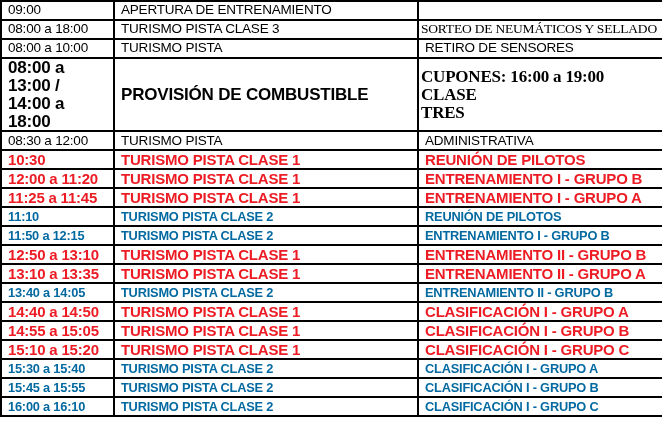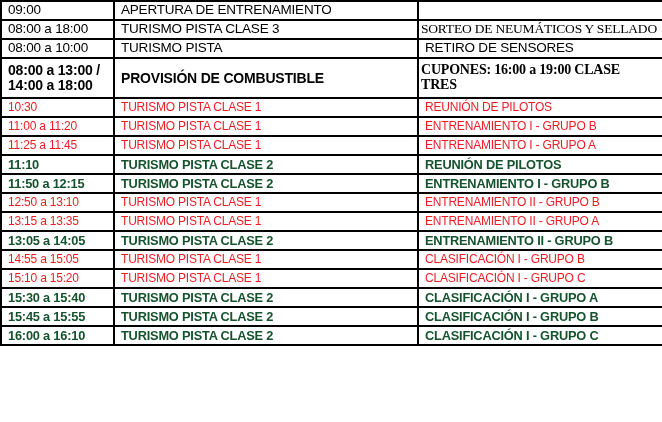--- a/index.html
+++ b/index.html
@@ -32,32 +32,32 @@
   tr.tall td { height: 38px; }
 
   tr.style-black td {
     color: #000000;
     font-size: 13.5px;
     font-weight: 400;
     letter-spacing: -0.2px;
   }
   tr.style-black-bold td {
     color: #000000;
-    font-size: 14px;
+    font-size: 17px;
     font-weight: 700;
     letter-spacing: -0.2px;
   }
   tr.style-red td {
     color: #ED1C24;
-    font-size: 12px;
-    font-weight: 400;
+    font-size: 15px;
+    font-weight: 700;
     letter-spacing: -0.2px;
   }
   tr.style-blue td {
-    color: #14532d;
+    color: #0369a1;
     font-size: 12.8px;
     font-weight: 700;
     letter-spacing: -0.2px;
   }
   td.serif {
     font-family: "Liberation Serif", serif;
     font-size: 15px;
     font-weight: 400;
     color: #000000;
     letter-spacing: 0;
@@ -91,27 +91,32 @@
         <td class="col-category">TURISMO PISTA</td>
         <td class="col-activity">RETIRO DE SENSORES</td>
       </tr>
       <tr class="style-black-bold tall">
         <td class="col-time">08:00 a 13:00 /
 14:00 a 18:00</td>
         <td class="col-category">PROVISIÓN DE COMBUSTIBLE</td>
         <td class="col-activity serif">CUPONES: 16:00 a 19:00 CLASE
 TRES</td>
       </tr>
+      <tr class="style-black">
+        <td class="col-time">08:30 a 12:00</td>
+        <td class="col-category">TURISMO PISTA</td>
+        <td class="col-activity">ADMINISTRATIVA</td>
+      </tr>
       <tr class="style-red">
         <td class="col-time">10:30</td>
         <td class="col-category">TURISMO PISTA CLASE 1</td>
         <td class="col-activity">REUNIÓN DE PILOTOS</td>
       </tr>
       <tr class="style-red">
-        <td class="col-time">11:00 a 11:20</td>
+        <td class="col-time">12:00 a 11:20</td>
         <td class="col-category">TURISMO PISTA CLASE 1</td>
         <td class="col-activity">ENTRENAMIENTO I - GRUPO B</td>
       </tr>
       <tr class="style-red">
         <td class="col-time">11:25 a 11:45</td>
         <td class="col-category">TURISMO PISTA CLASE 1</td>
         <td class="col-activity">ENTRENAMIENTO I - GRUPO A</td>
       </tr>
       <tr class="style-blue">
         <td class="col-time">11:10</td>
@@ -122,28 +127,33 @@
         <td class="col-time">11:50 a 12:15</td>
         <td class="col-category">TURISMO PISTA CLASE 2</td>
         <td class="col-activity">ENTRENAMIENTO I - GRUPO B</td>
       </tr>
       <tr class="style-red">
         <td class="col-time">12:50 a 13:10</td>
         <td class="col-category">TURISMO PISTA CLASE 1</td>
         <td class="col-activity">ENTRENAMIENTO II - GRUPO B</td>
       </tr>
       <tr class="style-red">
-        <td class="col-time">13:15 a 13:35</td>
+        <td class="col-time">13:10 a 13:35</td>
         <td class="col-category">TURISMO PISTA CLASE 1</td>
         <td class="col-activity">ENTRENAMIENTO II - GRUPO A</td>
       </tr>
       <tr class="style-blue">
-        <td class="col-time">13:05 a 14:05</td>
+        <td class="col-time">13:40 a 14:05</td>
         <td class="col-category">TURISMO PISTA CLASE 2</td>
         <td class="col-activity">ENTRENAMIENTO II - GRUPO B</td>
+      </tr>
+      <tr class="style-red">
+        <td class="col-time">14:40 a 14:50</td>
+        <td class="col-category">TURISMO PISTA CLASE 1</td>
+        <td class="col-activity">CLASIFICACIÓN I - GRUPO A</td>
       </tr>
       <tr class="style-red">
         <td class="col-time">14:55 a 15:05</td>
         <td class="col-category">TURISMO PISTA CLASE 1</td>
         <td class="col-activity">CLASIFICACIÓN I - GRUPO B</td>
       </tr>
       <tr class="style-red">
         <td class="col-time">15:10 a 15:20</td>
         <td class="col-category">TURISMO PISTA CLASE 1</td>
         <td class="col-activity">CLASIFICACIÓN I - GRUPO C</td>

